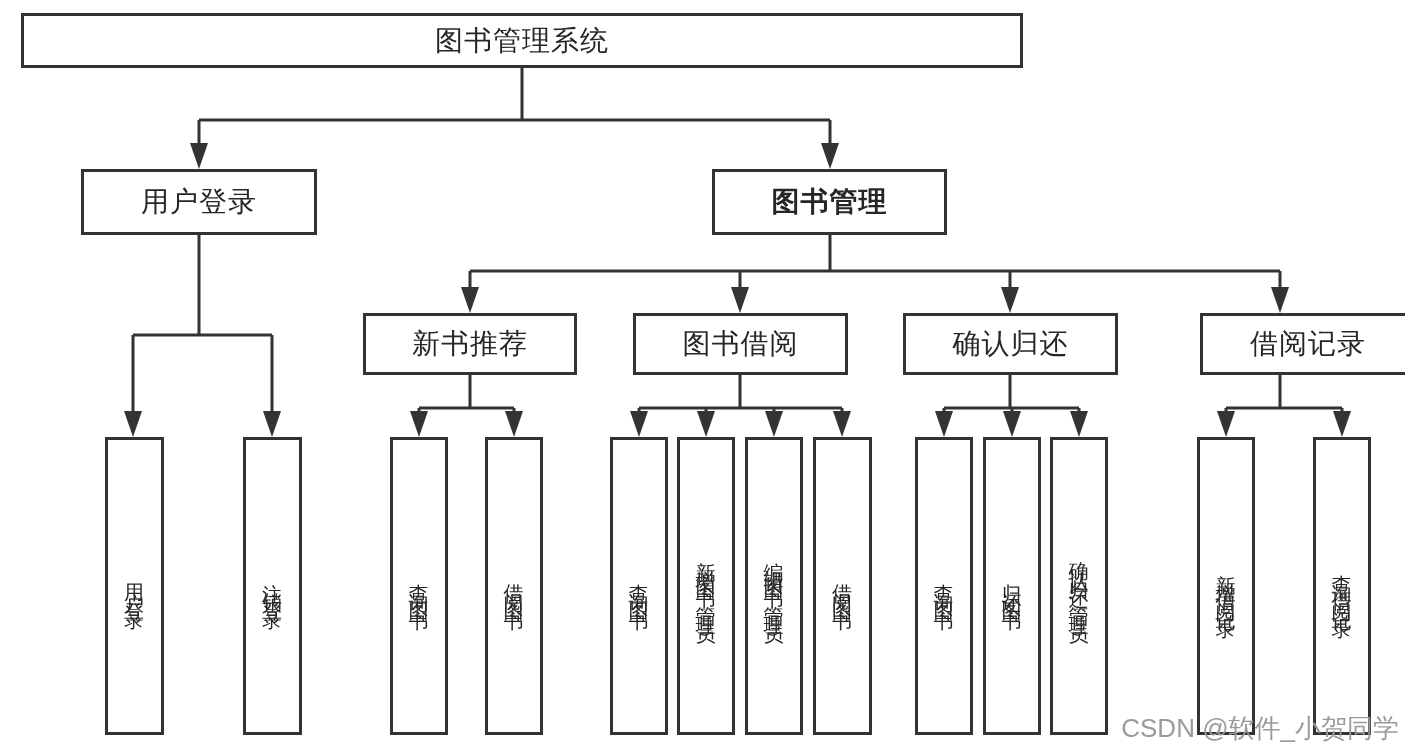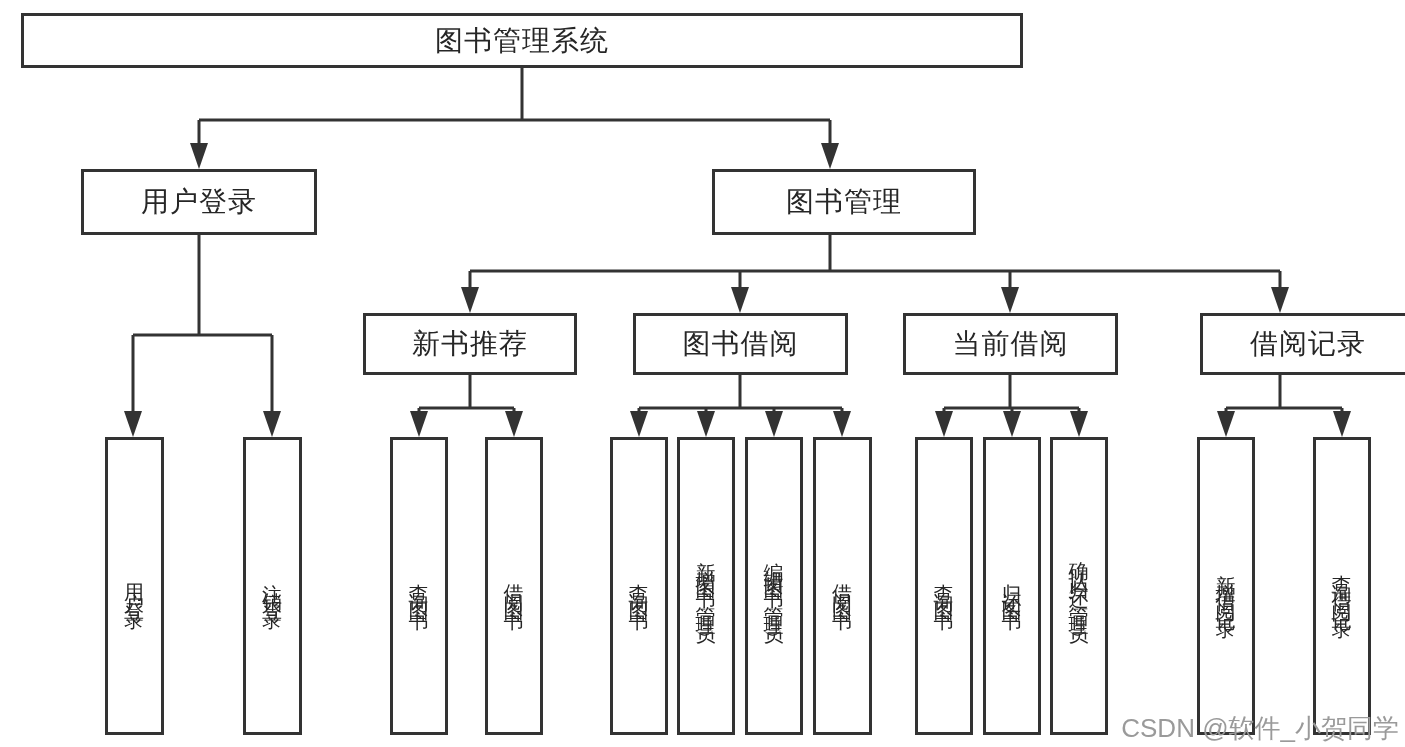--- a/index.html
+++ b/index.html
@@ -100,25 +100,25 @@
       <polygon points="1003,411 1021,411 1012,437"></polygon>
       <polygon points="1070,411 1088,411 1079,437"></polygon>
       <polygon points="1217,411 1235,411 1226,437"></polygon>
       <polygon points="1333,411 1351,411 1342,437"></polygon>
     </g>
   </svg>
 
   <div class="node hnode" style="left:21px; top:13px; width:1002px; height:55px;">图书管理系统</div>
 
   <div class="node hnode" style="left:81px; top:169px; width:236px; height:66px;">用户登录</div>
-  <div class="node hnode" style="left:712px; top:169px; width:264px; height:66px;">图书管理</div>
+  <div class="node hnode" style="left:712px; top:169px; width:235px; height:66px;font-weight:bold;">图书管理</div>
 
   <div class="node hnode" style="left:363px; top:313px; width:214px; height:62px;">新书推荐</div>
   <div class="node hnode" style="left:633px; top:313px; width:215px; height:62px;">图书借阅</div>
-  <div class="node hnode" style="left:903px; top:313px; width:215px; height:62px;">当前借阅</div>
+  <div class="node hnode" style="left:903px; top:313px; width:215px; height:62px;">确认归还</div>
   <div class="node hnode" style="left:1176px; top:313px; width:216px; height:62px;margin-left:24px;">借阅记录</div>
 
   <div class="node vnode" style="left:105px; top:437px; width:59px; height:298px;">
     <span>用户登录</span>
   </div>
   <div class="node vnode" style="left:243px; top:437px; width:59px; height:298px;">
     <span>注销登录</span>
   </div>
 
   <div class="node vnode" style="left:390px; top:437px; width:58px; height:298px;">

